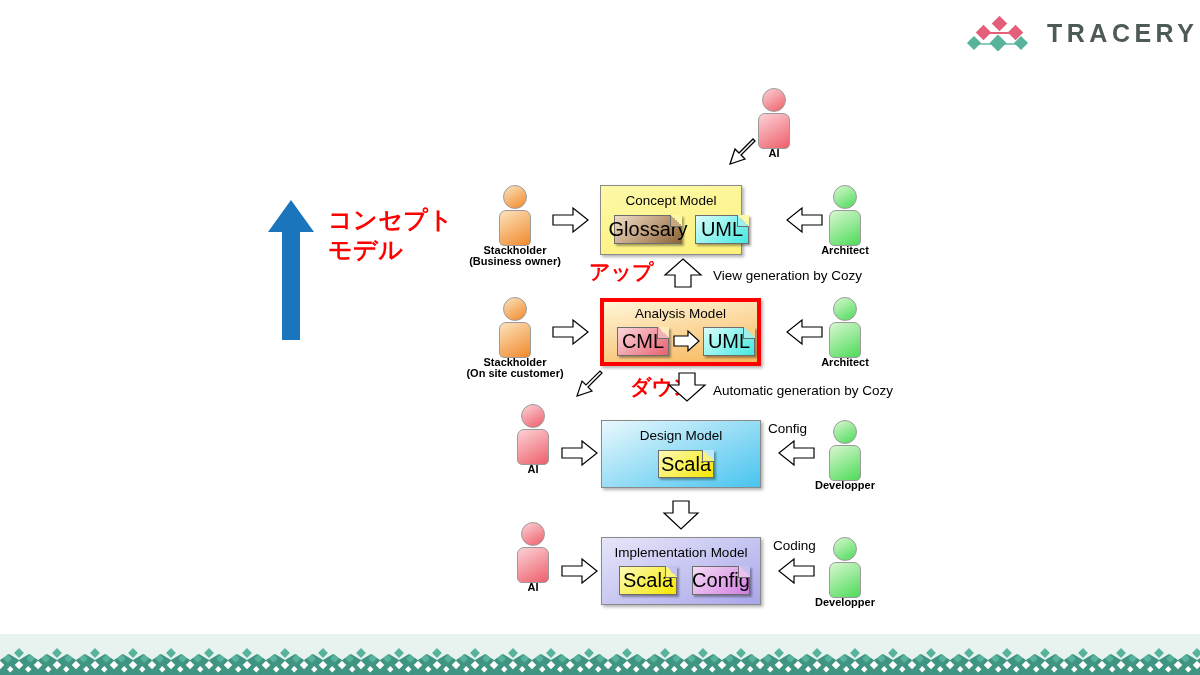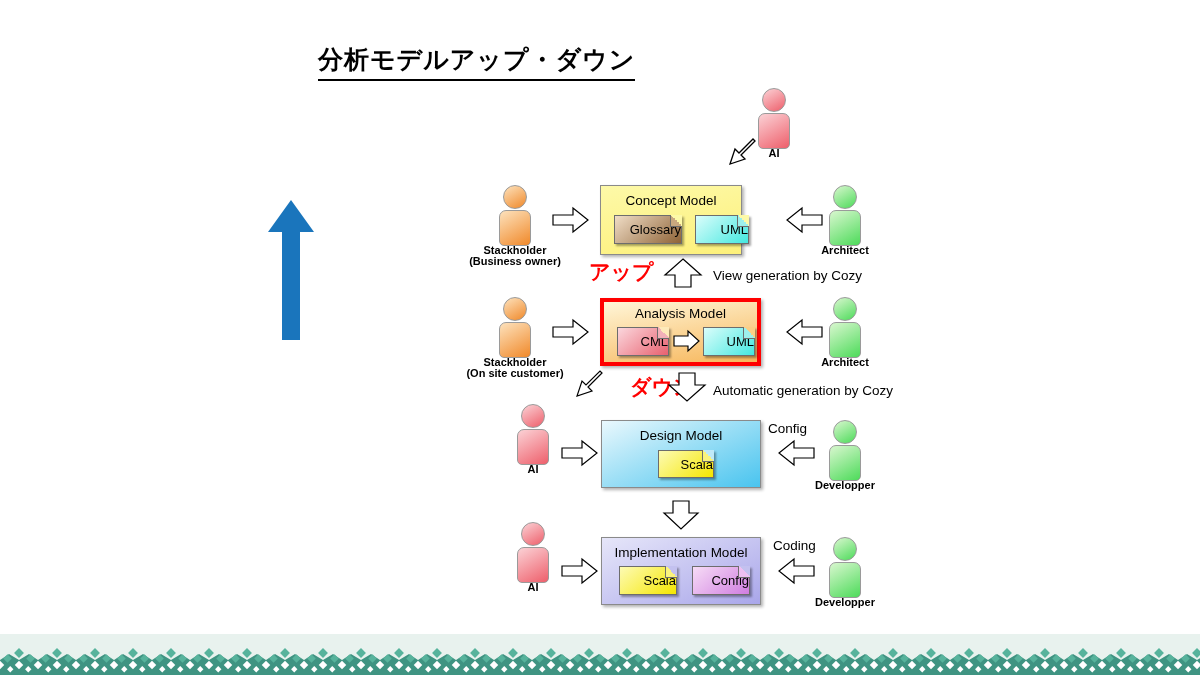--- a/index.html
+++ b/index.html
@@ -33,22 +33,22 @@
   .bigarrow{position:absolute;left:268px;top:200px;width:46px;height:140px;}
 
   
   .mbox{position:absolute;box-sizing:border-box;border:1px solid #8a8a8a;
         box-shadow:2px 2px 3px rgba(0,0,0,.30);}
   .mbox .mtitle{position:absolute;left:0;right:0;top:7px;text-align:center;font-size:13.5px;color:#000;}
   .mbox.redline{border:4px solid #ff0000;box-shadow:2px 2px 3px rgba(0,0,0,.30);text-decoration:underline;}
 
   
   .doc{position:absolute;box-sizing:border-box;border:1px solid #6d6d6d;
-       display:flex;align-items:center;justify-content:flex-end;
-       font-size:13px;color:#000;box-shadow:1.5px 1.5px 2px rgba(0,0,0,.35);}
+       display:flex;align-items:center;justify-content:center;
+       font-size:20px;color:#000;box-shadow:1.5px 1.5px 2px rgba(0,0,0,.35);}
   .doc .fold{position:absolute;right:-1px;top:-1px;width:11px;height:11px;}
 
   
   .person{position:absolute;width:34px;}
   .p-head{width:22px;height:22px;border-radius:50%;margin:0 auto;border:1px solid #9a9a9a;}
   .p-body{width:30px;height:34px;border-radius:7px 7px 5px 5px;margin:1px auto 0;border:1px solid #9a9a9a;}
   .p-label{position:absolute;left:50%;transform:translateX(-50%);top:60px;
            white-space:nowrap;text-align:center;font-size:11px;font-weight:700;color:#000;line-height:11px;}
 
   
@@ -58,29 +58,50 @@
   
   .footer{position:absolute;left:0;bottom:0;width:1200px;height:41px;overflow:hidden;}
   .footer-top{position:absolute;left:0;top:0;width:1200px;height:41px;background:#e8f2ee;}
   svg{display:block;overflow:visible;}
 </style>
 </head>
 <body>
 
 <div class="slide">
 
-
-  <div class="title">分析モデルアップ・ダウン</div>
+  <div class="logo">
+    <div class="logo-mark">
+
+      <div class="ln" style="left:16px;top:16px;width:26px;background:#e3607b;"></div>
+
+      <div class="ln" style="left:6px;top:27px;width:48px;background:#8ecabb;"></div>
+
+      <div class="dia" style="left:27px;top:2px;width:11px;height:11px;background:#e3607b;"></div>
+
+      <div class="dia" style="left:11px;top:11px;width:11px;height:11px;background:#e3607b;"></div>
+      <div class="dia" style="left:43px;top:11px;width:11px;height:11px;background:#e3607b;"></div>
+
+      <div class="dia" style="left:2px;top:22px;width:10px;height:10px;background:#57b39c;"></div>
+      <div class="dia" style="left:25px;top:21px;width:12px;height:12px;background:#57b39c;"></div>
+      <div class="dia" style="left:49px;top:22px;width:10px;height:10px;background:#57b39c;"></div>
+    </div>
+    <div class="logo-word">TRACERY</div>
+  </div>
+
 
   <div class="bigarrow">
     <svg width="46" height="140" viewBox="0 0 46 140">
       <polygon points="23,0 46,32 32,32 32,140 14,140 14,32 0,32" fill="#1a75bc"></polygon>
     </svg>
   </div>
 
+  <div class="stage" style="left:328px;top:205px;">
+    <div>コンセプト</div>
+    <div>モデル</div>
+  </div>
 
   <div class="person" style="left:757px;top:88px;">
     <div class="p-head" style="background:linear-gradient(150deg,#fbd2d6,#ee5f6b);"></div>
     <div class="p-body" style="background:linear-gradient(150deg,#fbd2d6,#ee5f6b);"></div>
     <div class="p-label">AI</div>
   </div>
 
   <div style="position:absolute;left:722px;top:140px;">
     <svg width="36" height="32" viewBox="0 0 36 32">
       <polygon points="34,2 24,12 28,16 16,18 14,30 10,26 0,30 6,19 2,15 14,13 12,1 18,5 28,0" fill="none" stroke="#000" stroke-width="0"></polygon>

